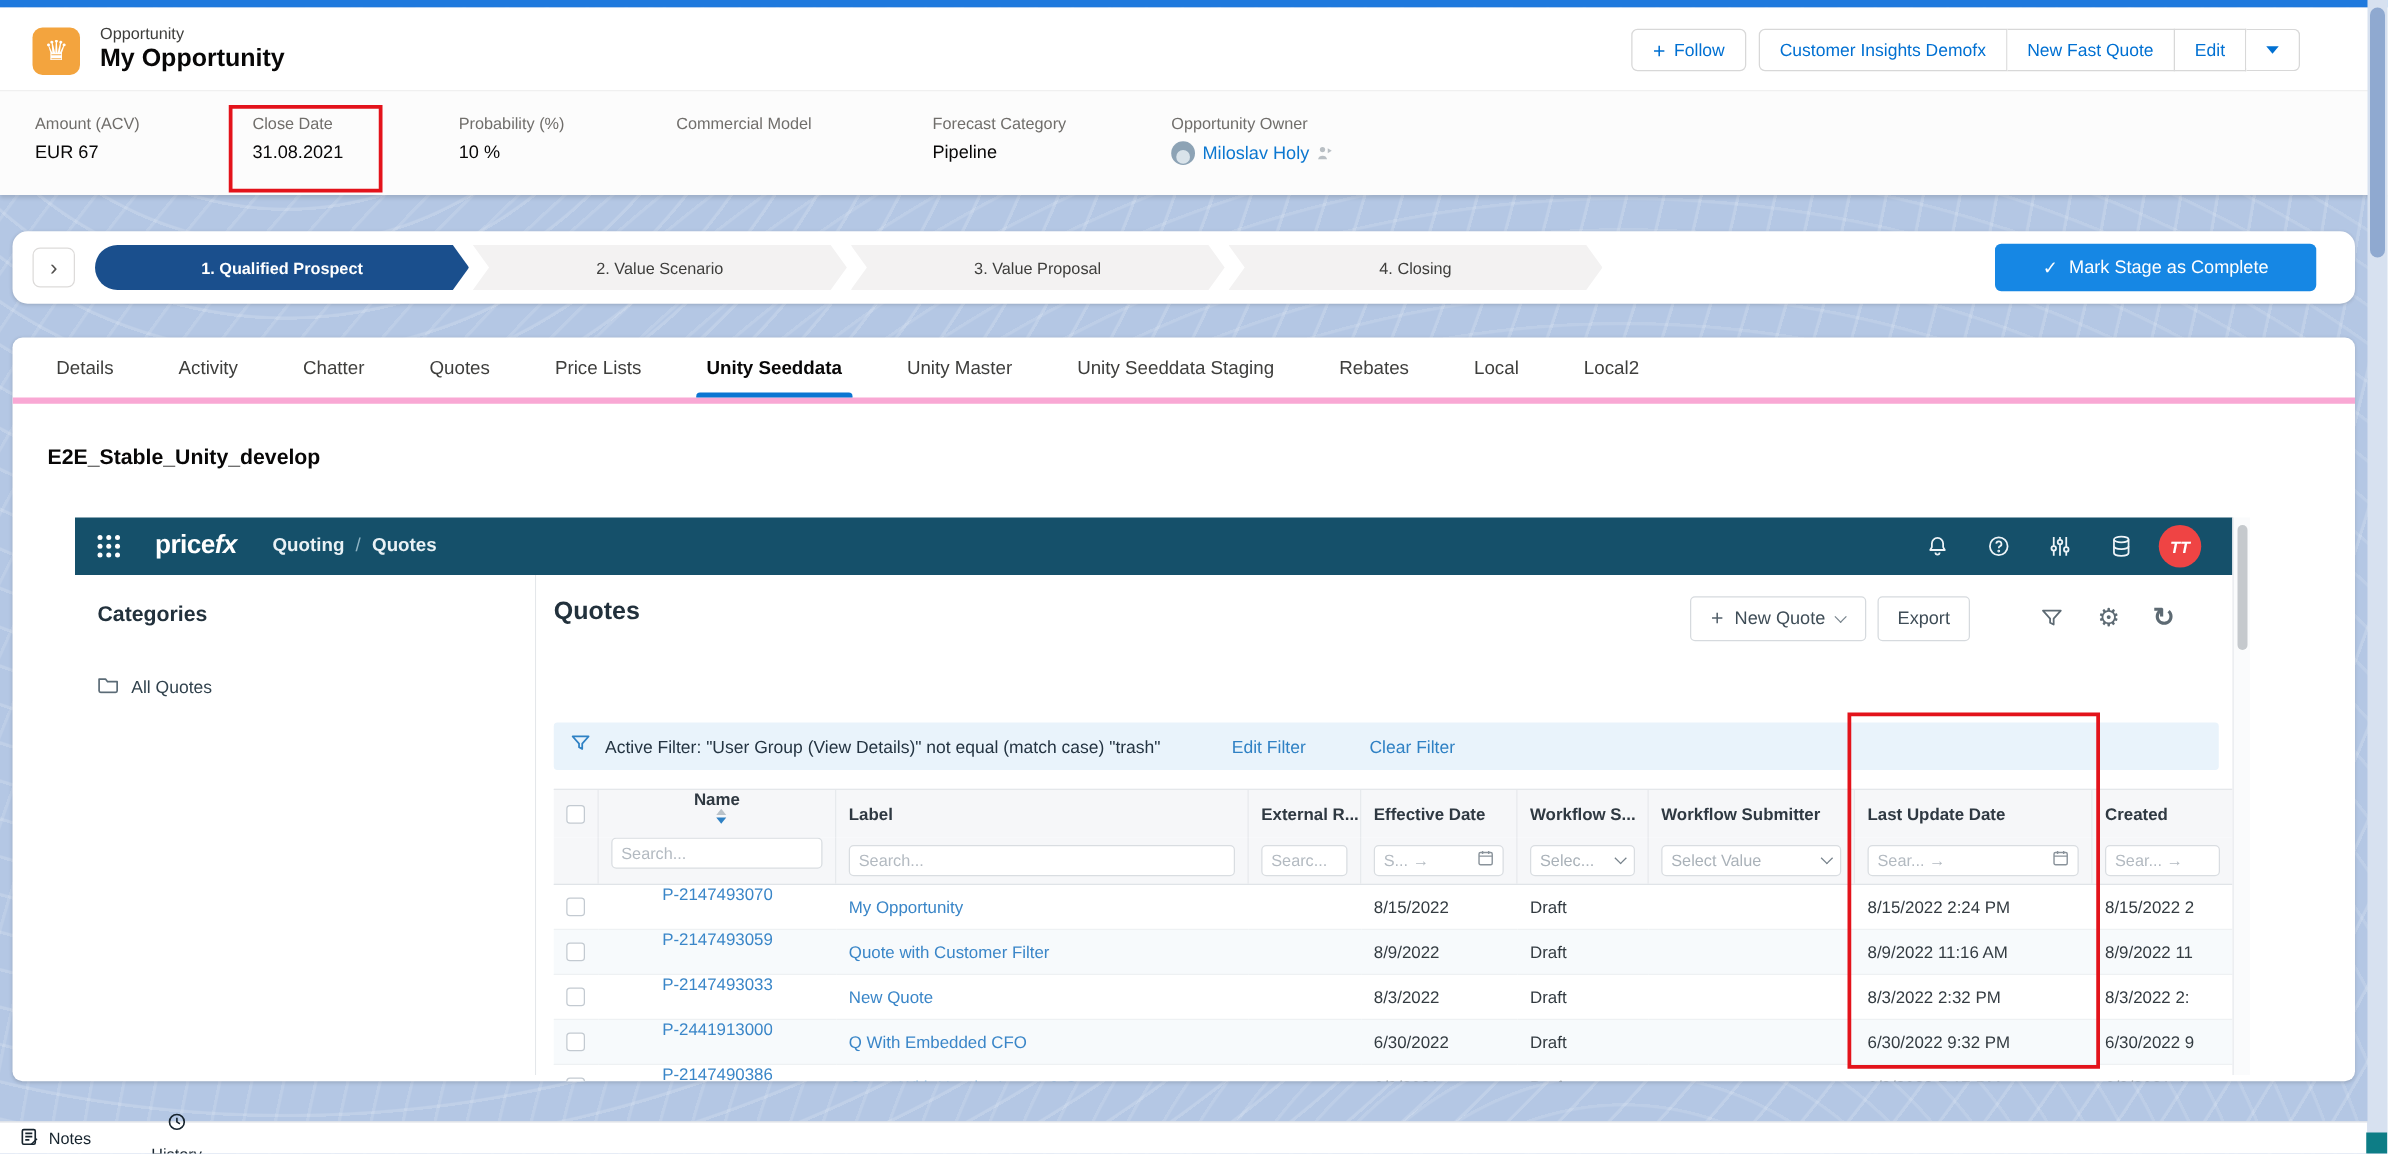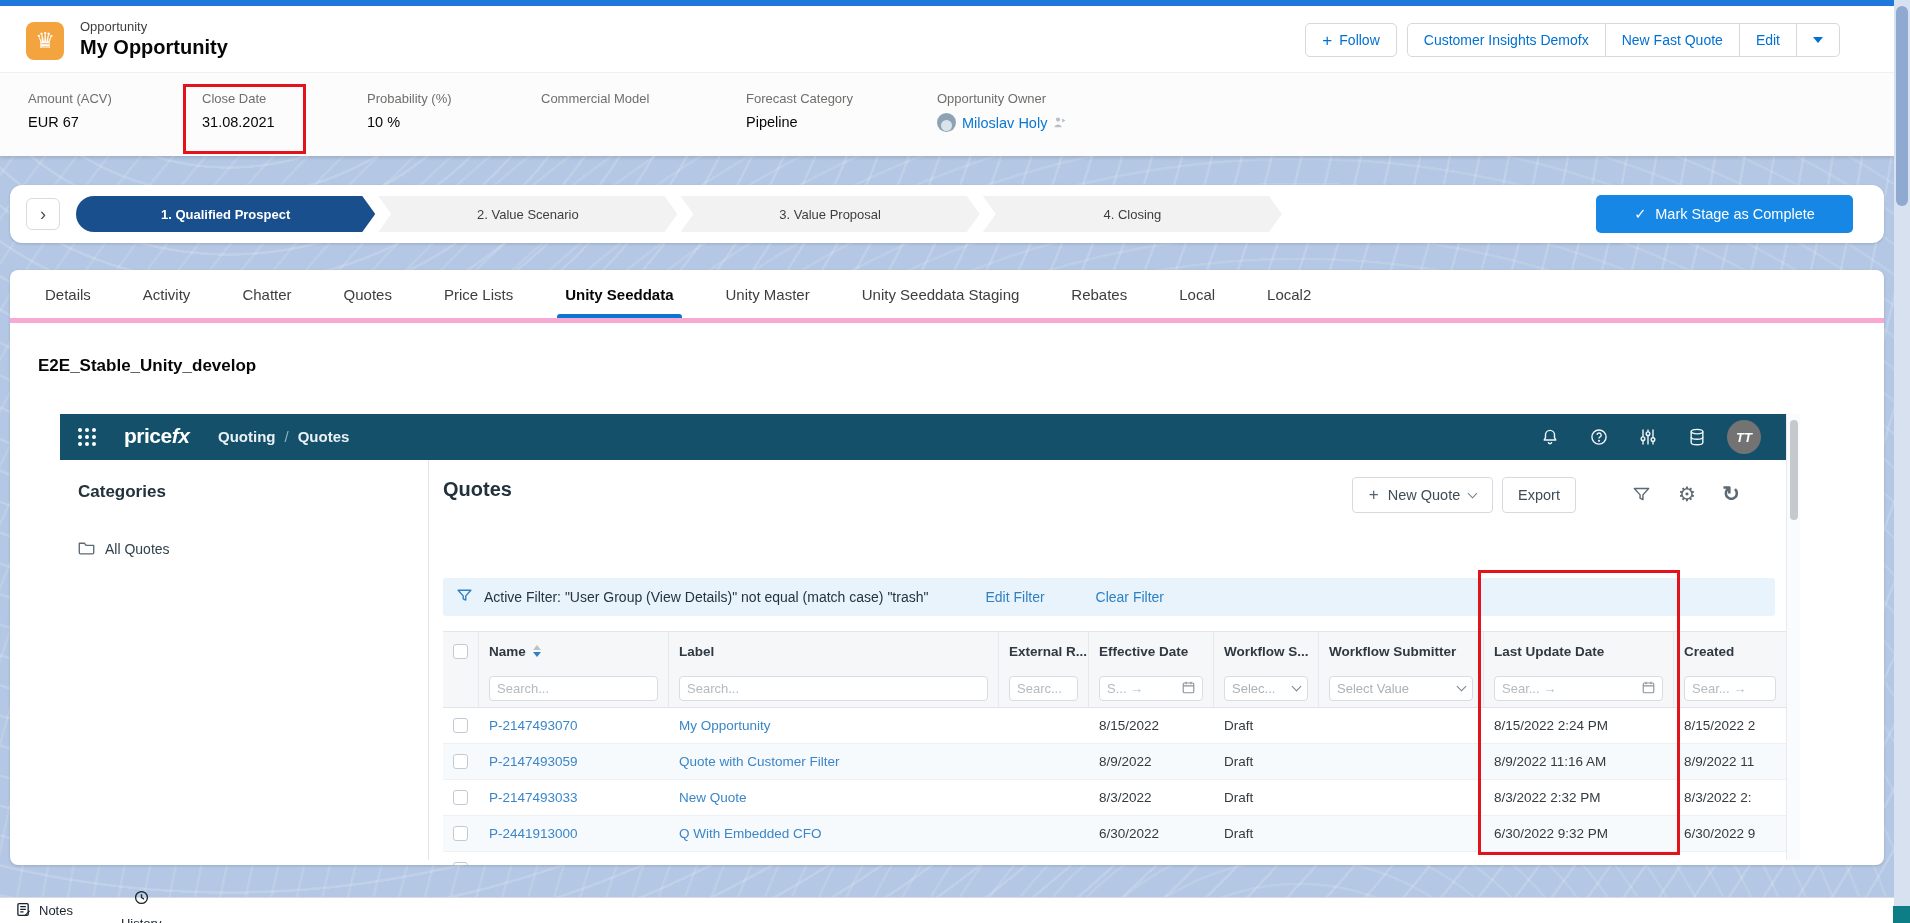--- a/index.html
+++ b/index.html
@@ -63,21 +63,21 @@
   .pfx { position:absolute; left:50px; top:144px; width:1740px; height:446px; }
   .pfx-bar { position:absolute; left:0; top:0; width:1726px; height:46px; background:#15506a; display:flex; align-items:center; }
   .waffle { position:absolute; left:18px; top:14px; width:18px; height:18px; display:grid; grid-template-columns:repeat(3,1fr); grid-template-rows:repeat(3,1fr); gap:3px; cursor:pointer; }
   .waffle i { background:#fff; border-radius:50%; }
   .pfx-logo { position:absolute; left:64px; top:10px; color:#fff; font-size:21px; font-weight:700; letter-spacing:-.5px; }
   .pfx-logo .fx { font-style:italic; }
   .pfx-crumb { position:absolute; left:158px; top:14px; color:#e9f1f5; font-size:15px; font-weight:700; display:flex; gap:9px; }
   .pfx-crumb .sep { color:#8fb4c4; font-weight:400; }
   .pfx-ico { position:absolute; top:13px; width:20px; height:20px; cursor:pointer; }
   .pfx-ico svg { display:block; }
-  .pfx-avatar { position:absolute; left:1667px; top:6px; width:34px; height:34px; border-radius:50%; background:#737373; color:#fff; font-size:13px; font-weight:700; display:flex; align-items:center; justify-content:center; cursor:pointer;font-style:italic; }
+  .pfx-avatar { position:absolute; left:1667px; top:6px; width:34px; height:34px; border-radius:50%; background:#ef4444; color:#fff; font-size:13px; font-weight:700; display:flex; align-items:center; justify-content:center; cursor:pointer;font-style:italic; }
 
   .pfx-side { position:absolute; left:0; top:46px; width:369px; height:400px; background:#fff; border-right:1px solid #e4e7ea; }
   .side-title { position:absolute; left:18px; top:22px; font-size:17px; font-weight:700; color:#22313c; }
   .cat-item { position:absolute; left:18px; top:80px; display:flex; align-items:center; gap:10px; font-size:14px; color:#31424d; cursor:pointer; }
 
   .pfx-main { position:absolute; left:369px; top:46px; width:1357px; height:400px; background:#fff; }
   .q-title { position:absolute; left:14px; top:18px; font-size:20px; font-weight:700; color:#22313c; }
   .pbtn { position:absolute; top:17px; height:36px; background:#fff; border:1px solid #d6dade; border-radius:4px; color:#3f4d57; font-size:14.5px; font-family:"Liberation Sans",sans-serif; display:inline-flex; align-items:center; justify-content:center; gap:9px; cursor:pointer; }
   .nq { left:923px; width:141px; }
   .exp { left:1073px; width:74px; }
@@ -94,21 +94,21 @@
   
   .grid { position:absolute; left:14px; top:171px; width:1343px; }
   .grow { display:flex; width:1343px; }
   .ghead { background:#f6f7f9; border-top:1px solid #e4e7ea; }
   .gsearch { background:#f6f7f9; border-bottom:1px solid #e0e4e8; }
   .th, .td { overflow:hidden; white-space:nowrap; flex:none; display:flex; align-items:center; padding:0 10px; }
   .th { height:38px; font-size:13.5px; font-weight:700; color:#2f3942; border-right:1px solid #e7eaed; }
   .gsearch .td { height:37px; border-right:1px solid #e7eaed; }
   .trow .td { height:36px; font-size:13.5px; color:#333b41; border-bottom:1px solid #eef1f3; }
   .trow:nth-child(even) { background:#f7fafc; }
-  .c0 { width:36px; padding:0 0 0 10px; } .c1 { width:190px; } .c2 { width:330px; } .c3 { width:90px; }
+  .c0 { width:36px; padding:0 0 0 10px; } .c1 { width:190px;flex-direction:column; } .c2 { width:330px; } .c3 { width:90px; }
   .c4 { width:125px; } .c5 { width:105px; } .c6 { width:165px; } .c7 { width:190px; } .c8 { width:112px; border-right:0 !important; }
   .cb { width:15px; height:15px; border:1px solid #c3cad1; border-radius:3px; background:#fff; flex:none; cursor:pointer; }
   .lnk { color:#3a86c8; text-decoration:none; cursor:pointer; overflow:hidden; text-overflow:ellipsis; }
   .sort { display:inline-flex; flex-direction:column; margin-left:7px; gap:2px; cursor:pointer; }
   .tri-u { width:0; height:0; border-left:4px solid transparent; border-right:4px solid transparent; border-bottom:5px solid #b9c2c9; }
   .tri-d { width:0; height:0; border-left:4px solid transparent; border-right:4px solid transparent; border-top:5px solid #2f81c4; }
   .sinput { display:flex; align-items:center; background:#fff; border:1px solid #d9dde1; border-radius:4px; height:25px; padding:0 7px; width:100%; }
   .sinput input { border:0; outline:0; width:100%; min-width:0; font-family:"Liberation Sans",sans-serif; font-size:13px; color:#3a444c; background:transparent; }
   .sinput input::placeholder { color:#b3bac1; opacity:1; }
   .sinput .cal { flex:none; margin-left:4px; cursor:pointer; }

